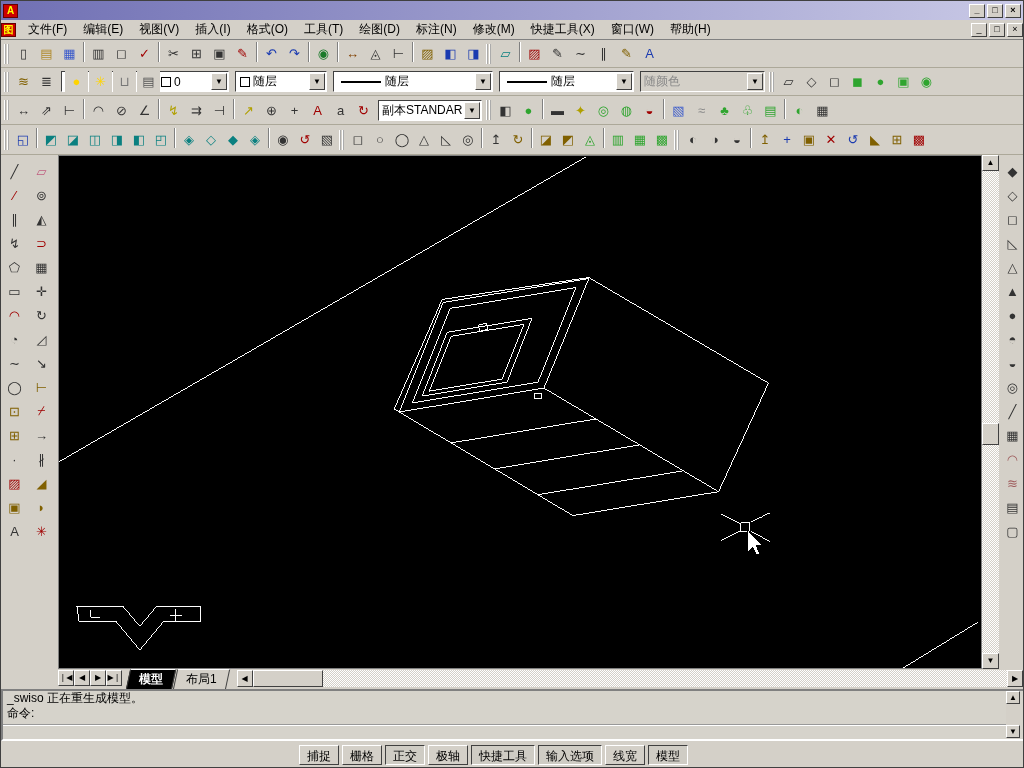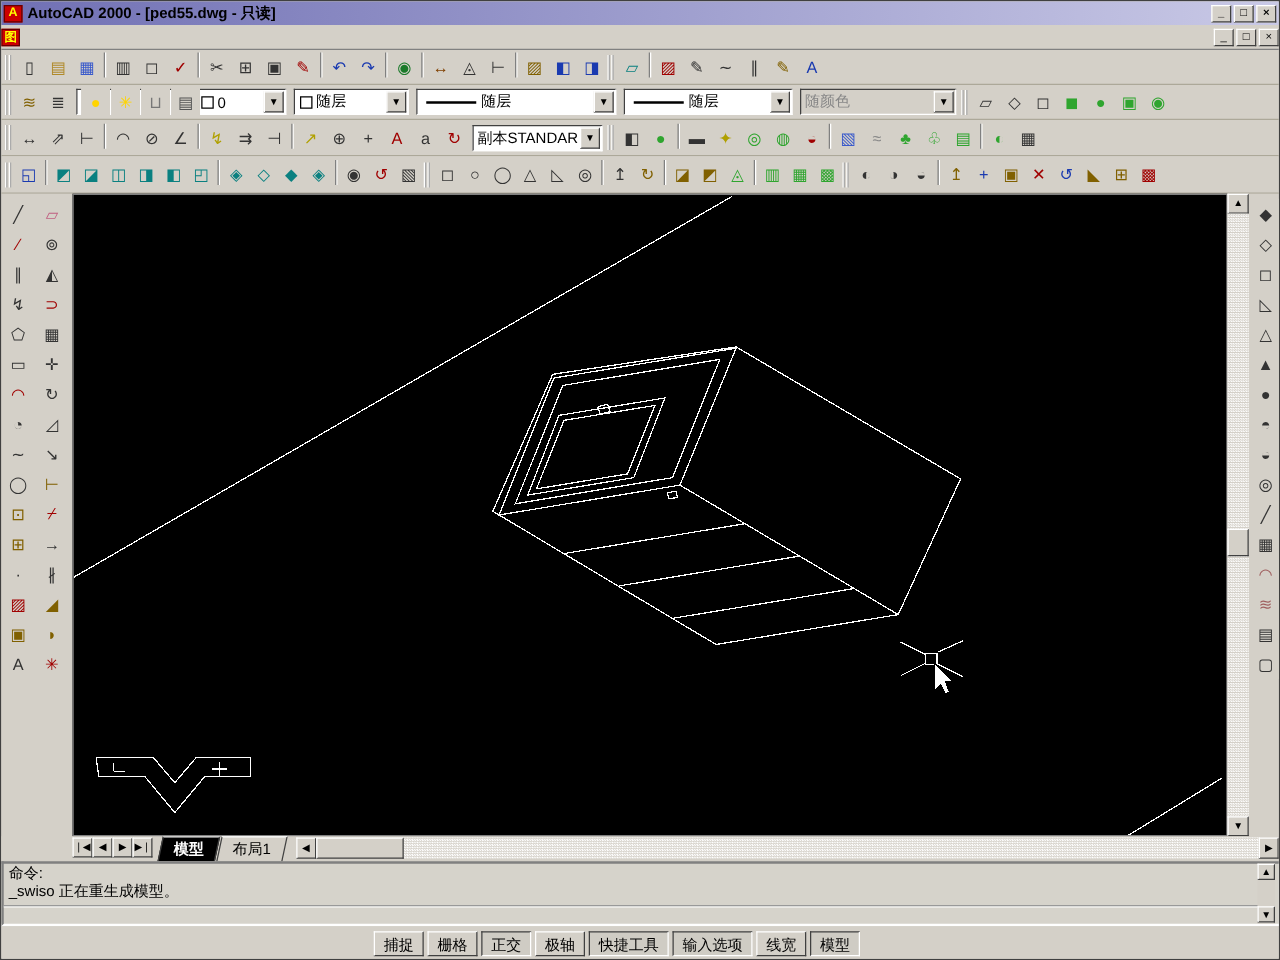--- a/index.html
+++ b/index.html
@@ -83,30 +83,43 @@
   .tg{height:20px;padding:2px 7px;border:1px solid;border-color:#fff #404040 #404040 #fff;white-space:nowrap;}
   .tg.on{border-color:#404040 #fff #fff #404040;background:#cfccc4;}
 </style>
 </head>
 <body>
 
 <div id="win">
 
   <div id="titlebar">
     <span class="appicon">A</span>
-    <span>AutoCAD 2000 - [ped55.dwg - 只读]</span>
     <span class="wbtns">
       <span class="wbtn">_</span>
       <span class="wbtn">□</span>
       <span class="wbtn">×</span>
     </span>
   </div>
 
   <div id="menubar">
     <span class="appicon">图</span>
+    <span id="menu-items" style="display:flex;">
+        <span class="menu-item">文件(F)</span>
+        <span class="menu-item">编辑(E)</span>
+        <span class="menu-item">视图(V)</span>
+        <span class="menu-item">插入(I)</span>
+        <span class="menu-item">格式(O)</span>
+        <span class="menu-item">工具(T)</span>
+        <span class="menu-item">绘图(D)</span>
+        <span class="menu-item">标注(N)</span>
+        <span class="menu-item">修改(M)</span>
+        <span class="menu-item">快捷工具(X)</span>
+        <span class="menu-item">窗口(W)</span>
+        <span class="menu-item">帮助(H)</span>
+      </span>
     <span class="wbtns">
       <span class="wbtn">_</span>
       <span class="wbtn">□</span>
       <span class="wbtn">×</span>
     </span>
   </div>
 
   <div id="tb1" class="tbrow">
     <span class="grip"></span>
     <span style="display:flex;">
@@ -721,22 +734,22 @@
     <span id="hsb">
       <span class="sbtn" style="left:0;top:0;width:16px;height:17px;line-height:15px;">◀</span>
       <span class="sb-track" style="left:16px;top:0;right:16px;height:17px;width:auto;"></span>
       <span class="sb-thumb" style="left:16px;top:0;width:70px;height:17px;"></span>
       <span class="sbtn" style="right:0;top:0;width:16px;height:17px;line-height:15px;">▶</span>
     </span>
   </div>
 
   <div id="cmd">
     <div>
+        <div class="cmd-line">_swiso 正在重生成模型。</div>
         <div class="cmd-line">命令:</div>
-        <div class="cmd-line">_swiso 正在重生成模型。</div>
       </div>
     <div id="cmd-div"></div>
   </div>
   <div id="csb" class="sb" style="position:absolute;">
     <span class="sbtn" style="top:0;left:0;">▲</span>
     <span class="sbtn" style="top:34px;left:0;">▼</span>
   </div>
 
   <div id="status">
     <span style="flex:1;"></span>

